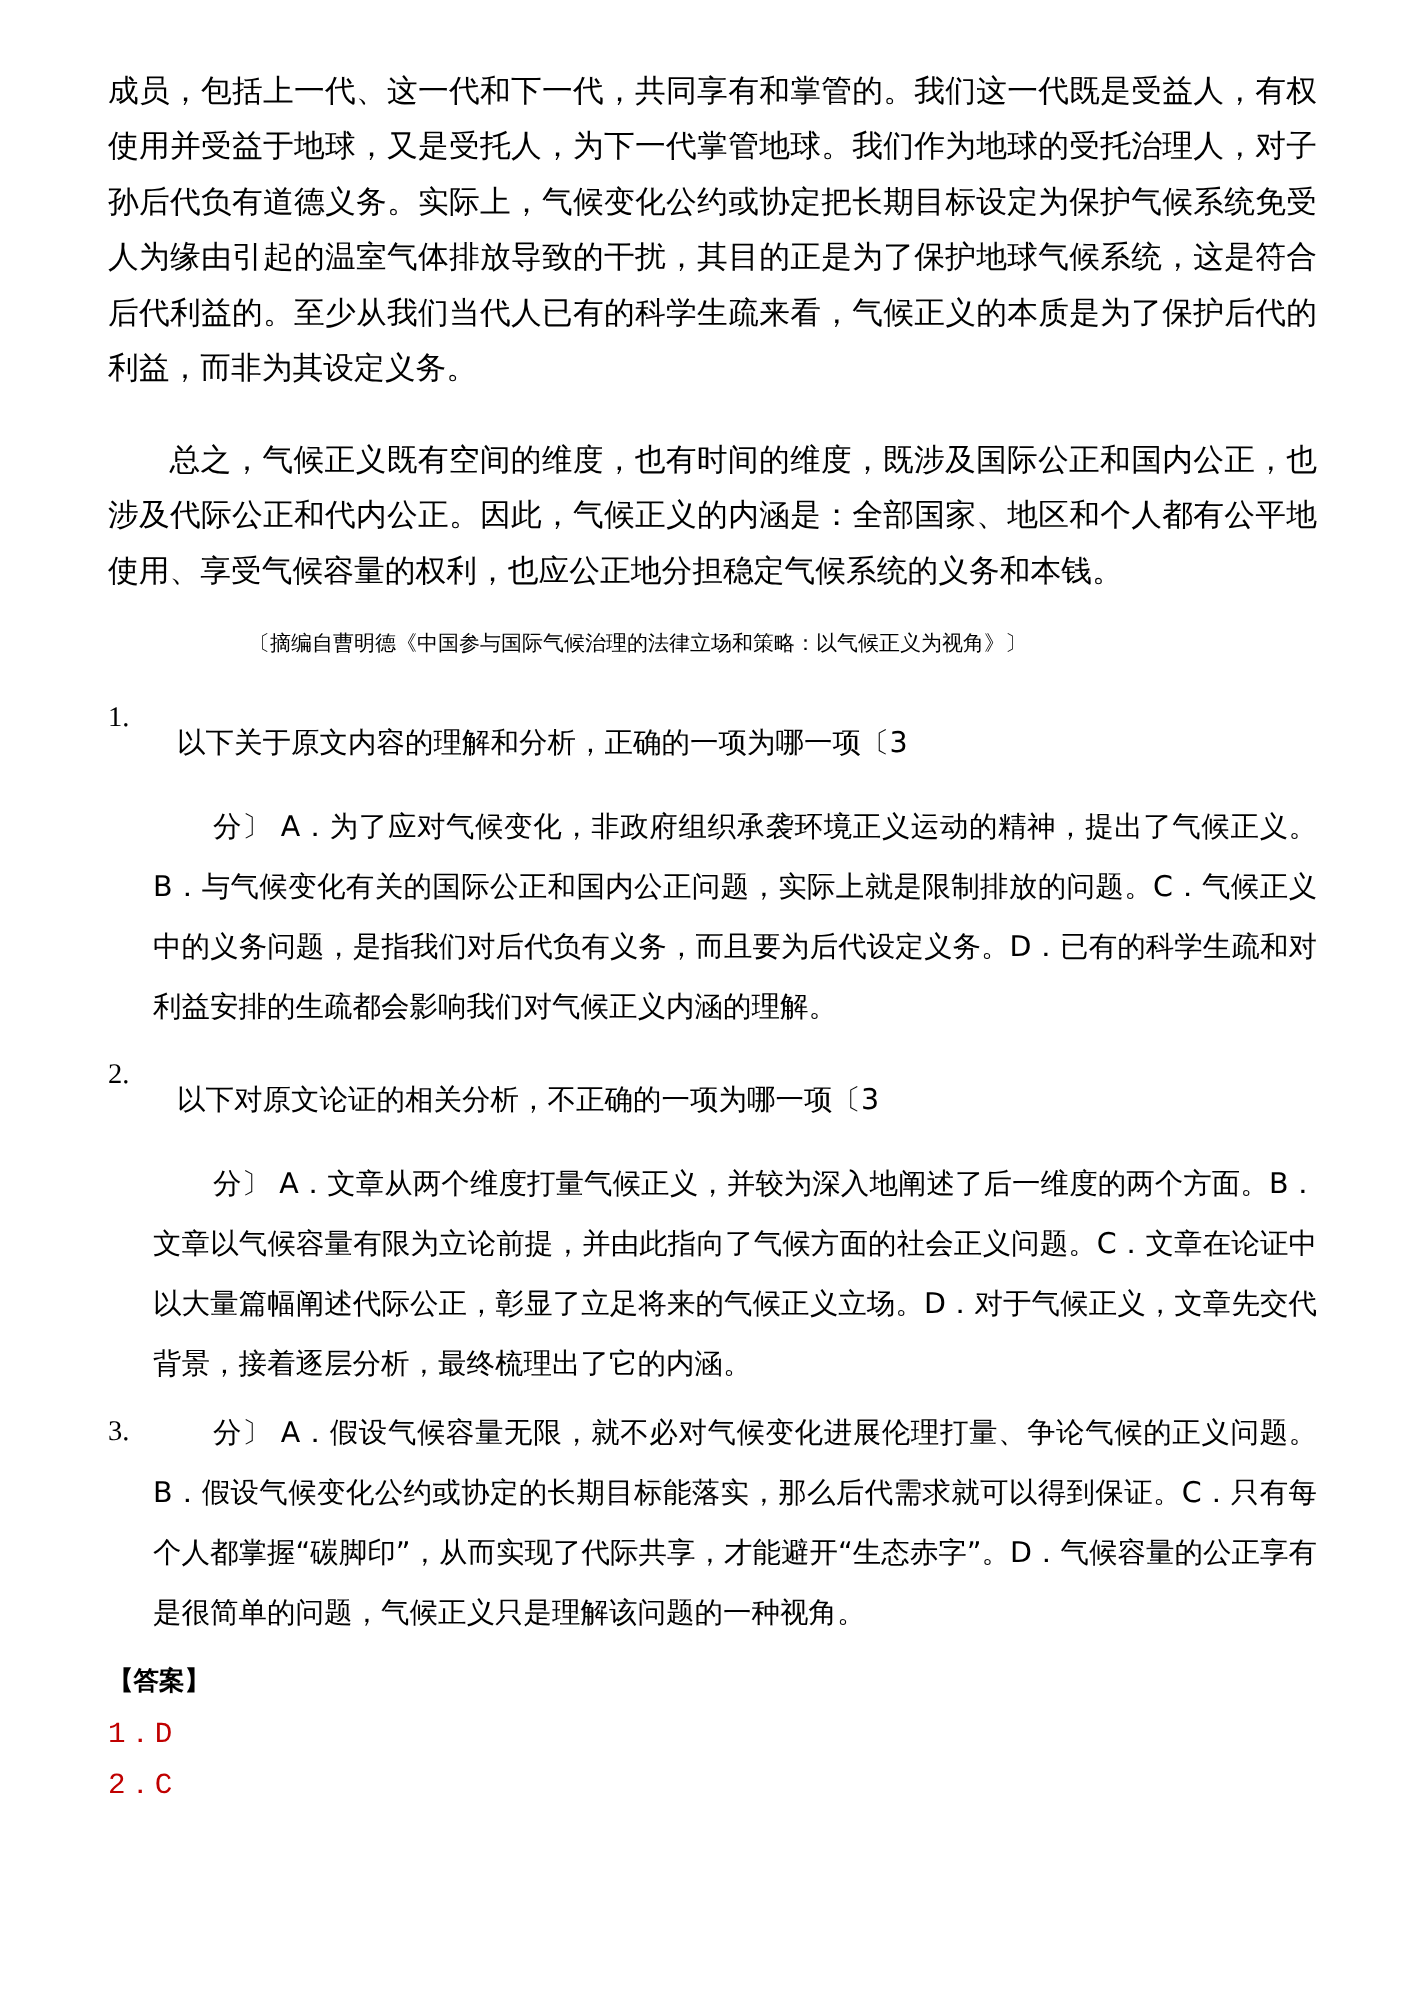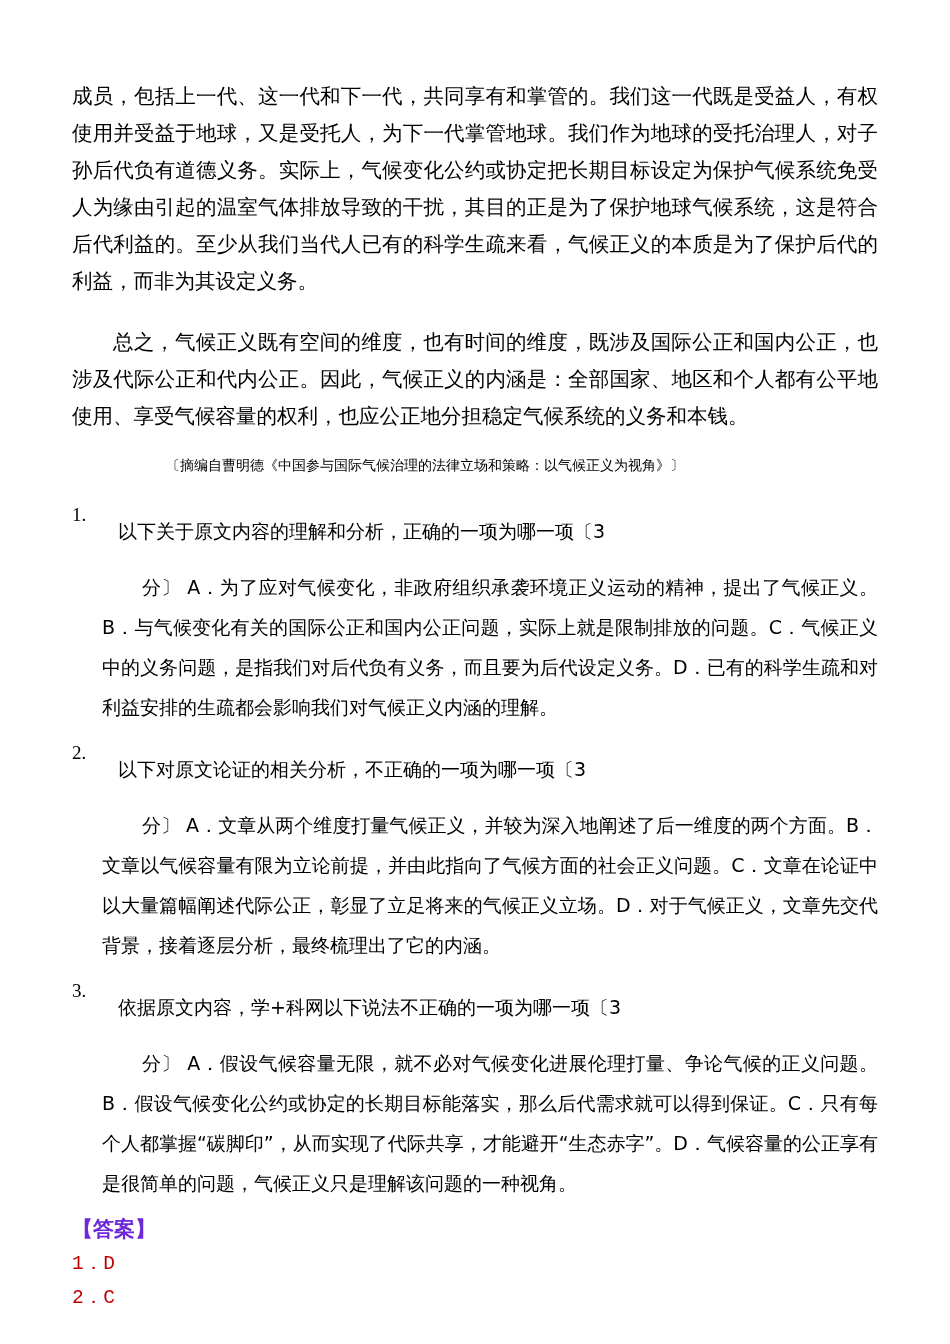--- a/index.html
+++ b/index.html
@@ -11,21 +11,21 @@
     width: 950px;
     height: 1344px;
     font-family: "DejaVu Sans", "Liberation Sans", sans-serif;
     color: #000000;
   }
   .page {
     position: relative;
     width: 950px;
     height: 1344px;
     box-sizing: border-box;
-    padding: 78px 72px 20px 72px;
+    padding: 42px 72px 20px 72px;
   }
   .para {
     font-size: 20.5px;
     line-height: 37px;
     text-align: justify;
     text-justify: inter-ideograph;
     margin: 0 0 0 0;
     letter-spacing: 0px;
   }
   .para.indent {
@@ -61,22 +61,22 @@
   }
   .qopts {
     font-size: 19px;
     line-height: 40px;
     margin: 0;
     text-align: justify;
     text-justify: inter-ideograph;
     text-indent: 40px;
   }
   .answer-head {
-    color: #6d28d9;
-    font-size: 21px;
+    color: #000000;
+    font-size: 17px;
     line-height: 36px;
     font-weight: bold;
     margin: 8px 0 0 0;
   }
   .answer-line {
     color: #c00000;
     font-size: 19.5px;
     line-height: 34px;
     margin: 0;
     font-family: Liberation Mono, monospace;
@@ -105,21 +105,20 @@
     <div class="qnum">2.</div>
     <div class="qbody">
       <p class="qstem">以下对原文论证的相关分析，不正确的一项为哪一项〔3</p>
       <p class="qopts">分〕 A．文章从两个维度打量气候正义，并较为深入地阐述了后一维度的两个方面。B．文章以气候容量有限为立论前提，并由此指向了气候方面的社会正义问题。C．文章在论证中以大量篇幅阐述代际公正，彰显了立足将来的气候正义立场。D．对于气候正义，文章先交代背景，接着逐层分析，最终梳理出了它的内涵。</p>
     </div>
   </div>
 
   <div class="qitem">
     <div class="qnum">3.</div>
     <div class="qbody">
-      <p class="qstem">依据原文内容，学+科网以下说法不正确的一项为哪一项〔3</p>
       <p class="qopts">分〕 A．假设气候容量无限，就不必对气候变化进展伦理打量、争论气候的正义问题。B．假设气候变化公约或协定的长期目标能落实，那么后代需求就可以得到保证。C．只有每个人都掌握“碳脚印”，从而实现了代际共享，才能避开“生态赤字”。D．气候容量的公正享有是很简单的问题，气候正义只是理解该问题的一种视角。</p>
     </div>
   </div>
 
   <p class="answer-head">【答案】</p>
   <p class="answer-line">1．D</p>
   <p class="answer-line">2．C</p>
 
 </div>
 

